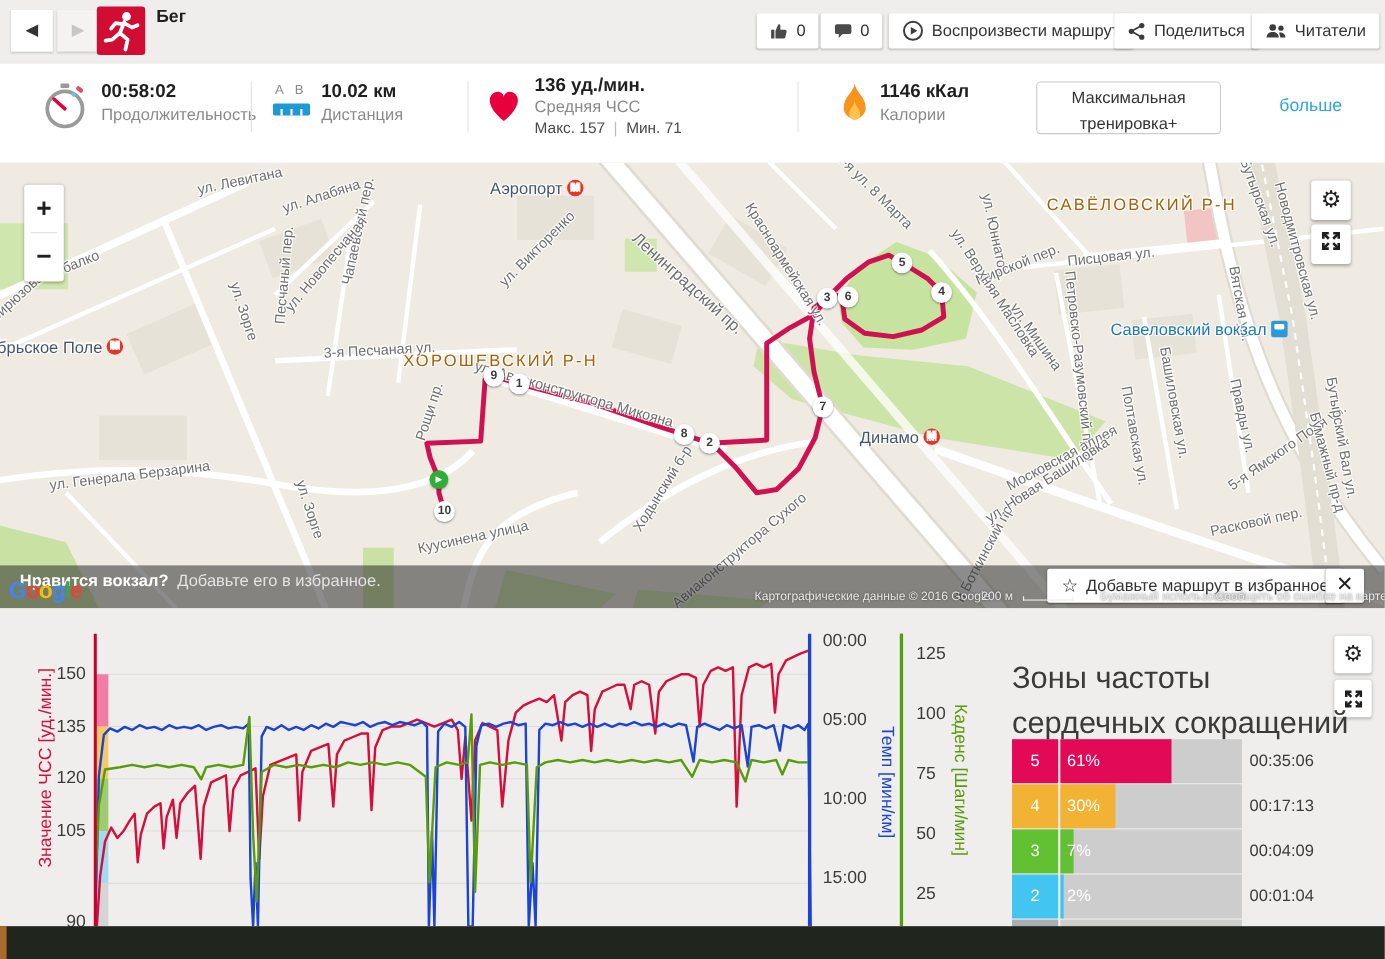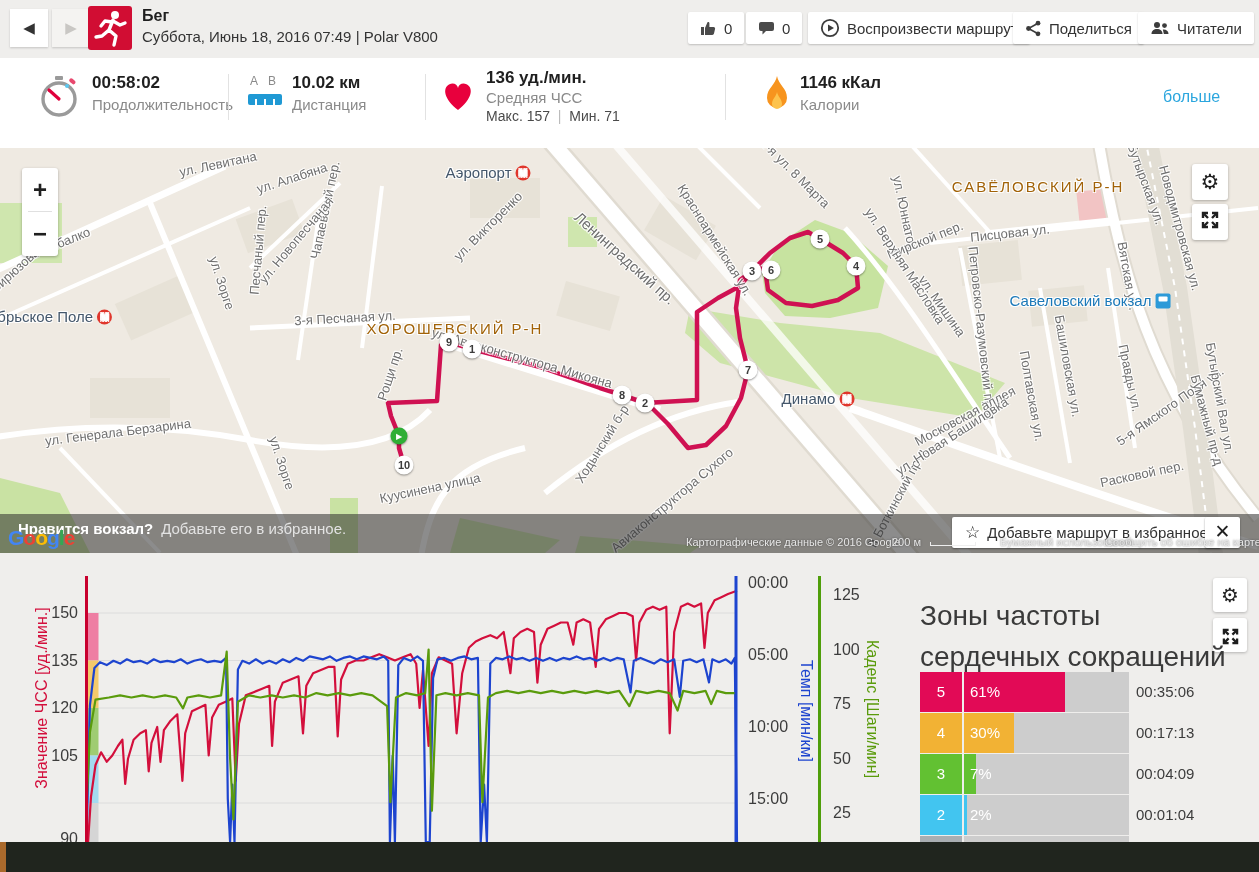--- a/index.html
+++ b/index.html
@@ -25,21 +25,21 @@
   .stat-label { font-size:15px; color:#8a8a8a; }
   .stat-minmax { font-size:14px; color:#4a4a4a; }
   .benefit-btn { position:absolute; left:942px; top:16px; width:168px; height:48px; background:#fff; border:1px solid #ccc; border-radius:4px; font-size:15px; color:#333; text-align:center; line-height:1.5; padding-top:4px; cursor:pointer; }
   .more-link { position:absolute; left:1163px; top:30px; font-size:16px; color:#2ba6de; cursor:pointer; }
 
   
   .map { position:absolute; left:0; top:148px; width:1259px; height:405px; background:#efeae2; overflow:hidden; }
   .mlabel { position:absolute; white-space:nowrap; transform:translate(-50%,-50%); font-size:13px; color:#6f6f6f;
             text-shadow:1px 1px 0 rgba(255,255,255,.9),-1px -1px 0 rgba(255,255,255,.9),1px -1px 0 rgba(255,255,255,.9),-1px 1px 0 rgba(255,255,255,.9); }
   .mlabel.district { font-size:15px; color:#a16207; letter-spacing:2px; font-weight:normal; }
-  .mlabel.metro, .mlabel.rail { font-size:15px; color:#44576b; display:flex; align-items:flex-end; gap:4px; }
+  .mlabel.metro, .mlabel.rail { font-size:15px; color:#44576b; display:flex; align-items:flex-start; gap:4px; }
   .mbadge { display:inline-block; width:15px; height:15px; border-radius:50%; background:#e0362c; color:#fff; font-size:10px; font-weight:bold; text-align:center; line-height:15px; }
   .rbadge { display:inline-block; width:15px; height:15px; border-radius:2px; background:#2d9ad8; position:relative; }
   .rbadge:after { content:""; position:absolute; left:3px; top:3px; width:9px; height:5px; background:#fff; border-radius:1px; }
   .rail .lbl-text { color:#1a78b8; }
   .rmarker { position:absolute; transform:translate(-50%,-50%); width:19px; height:19px; border-radius:50%; background:#fff; box-shadow:0 1px 2px rgba(0,0,0,.4); text-align:center; line-height:19px; font-size:11px; font-weight:bold; color:#3c3c3c; }
   .startmarker { position:absolute; transform:translate(-50%,-50%); width:17px; height:17px; border-radius:50%; background:#2fae35; box-shadow:0 1px 2px rgba(0,0,0,.4); color:#fff; font-size:8px; text-align:center; line-height:17px; }
   .mapctl { position:absolute; background:#fff; border-radius:3px; box-shadow:0 1px 3px rgba(0,0,0,.3); text-align:center; cursor:pointer; }
   .zoomctl { left:22px; top:20px; width:36px; height:88px; }
   .zoomctl .z { height:43px; line-height:43px; font-size:24px; font-weight:bold; color:#1f1f1f; cursor:pointer; }
   .zoomctl .div { height:1px; background:#e0e0e0; margin:0 6px; }
@@ -79,21 +79,20 @@
   <div class="header">
     <div class="navbtn" style="left:10px;">◀</div>
     <div class="navbtn fwd" style="left:52px;">▶</div>
     <div class="sporticon">
       <svg width="44" height="44" viewBox="0 0 44 44">
         <circle cx="27" cy="9" r="4" fill="#fff"></circle>
         <path d="M25 14 L21 24 L28 30 L26 39 M21 24 L14 30 L8 31 M25 15 L32 19 L37 17 M24 16 L17 15 L13 20" stroke="#fff" stroke-width="3.4" fill="none" stroke-linecap="round" stroke-linejoin="round"></path>
       </svg>
     </div>
     <div class="title">Бег</div>
-    <div class="subtitle">Суббота, Июнь 18, 2016 07:49 | Polar V800</div>
 
     <div class="hbtn" style="left:688px;">
       <svg width="17" height="16" viewBox="0 0 17 16">
         <path d="M1 7 h3 v8 H1 z M5 15 V8 l2.4-5.4 c.4-.9 2-.5 2 .6 V7 h4.2 c1 0 1.7.9 1.5 1.8 l-1.1 4.8 c-.2.8-.9 1.4-1.7 1.4 z" fill="#4a4a4a"></path>
       </svg>
       <span>0</span>
     </div>
     <div class="hbtn" style="left:746px;">
       <svg width="17" height="16" viewBox="0 0 17 16">
         <path d="M3 2 h11 a2 2 0 0 1 2 2 v5 a2 2 0 0 1 -2 2 H8 l-3.5 3.5 V11 H3 a2 2 0 0 1 -2 -2 V4 a2 2 0 0 1 2 -2 z" fill="#4a4a4a"></path>
@@ -162,20 +161,21 @@
     </div>
     <div class="sep" style="left:725px;"></div>
 
     <svg class="abs" style="left:762px;top:16px;" width="30" height="44" viewBox="0 0 30 44">
       <path d="M15 2 C16.5 11 25 14 25 24 a10 10 0 1 1 -20 0 C5 14 13.5 11 15 2 z" fill="#f7941e"></path>
       <path d="M15 18 C16 23 20 25 20 30 a5 5 0 1 1 -10 0 C10 25 14 23 15 18 z" fill="#fdc34d"></path>
     </svg>
     <div class="abs stat-value" style="left:800px;top:15px;">1146 кКал</div>
     <div class="abs stat-label" style="left:800px;top:38px;">Калории</div>
 
+    <div class="benefit-btn">Максимальная тренировка+</div>
     <div class="more-link">больше</div>
   </div>
 
   <div class="map">
     <svg width="1259" height="405" viewBox="0 0 1259 405">
       <rect x="0" y="0" width="1259" height="405" fill="#efeae2"></rect>
 
       <polygon points="0,55 62,55 62,115 0,115" fill="#cfe6ae"></polygon>
       <polygon points="568,69 597,69 597,99 568,99" fill="#cfe6ae"></polygon>
       <polygon points="762,125 780,95 815,72 850,85 888,118 878,160 830,170 785,168 765,145" fill="#c7e3a0"></polygon>

